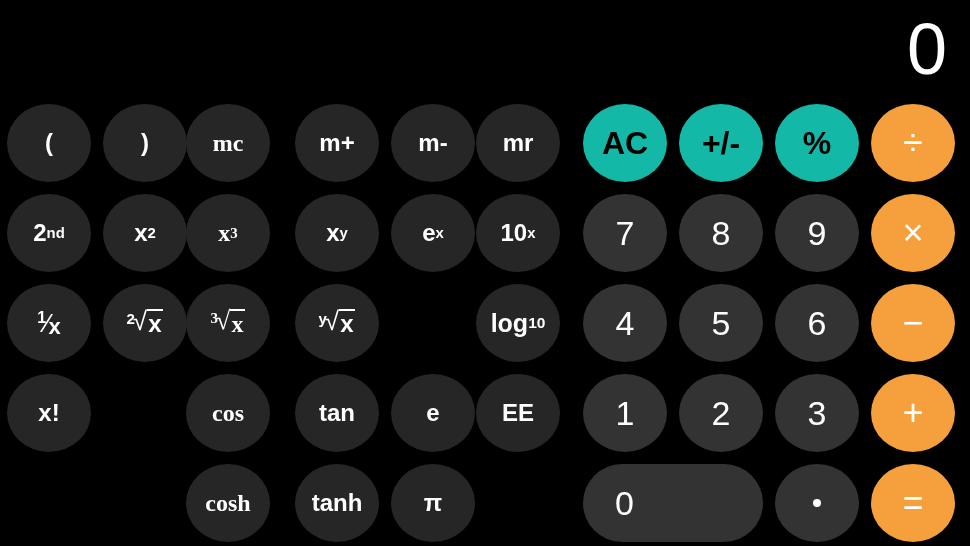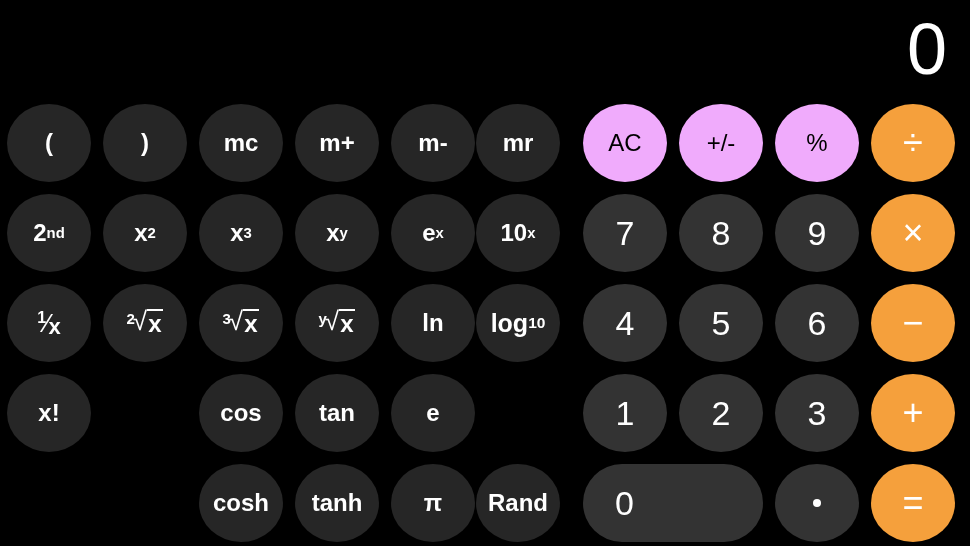--- a/index.html
+++ b/index.html
@@ -74,39 +74,39 @@
     align-items: center;
     justify-content: center;
     box-sizing: border-box;
     cursor: pointer;
     overflow: hidden;
     line-height: 1;
   }
   
   .c0 { left: 7px; }
   .c1 { left: 103px; }
-  .c2 { left: 199px; }
+  .c2 { left: 186px; font-family: Liberation Serif, serif; }
   .c3 { left: 295px; }
   .c4 { left: 391px; }
   .c5 { left: 476px; }
   .c6 { left: 583px; }
   .c7 { left: 679px; }
   .c8 { left: 775px; }
   .c9 { left: 871px; }
 
   .key.digit {
     background: #333333;
     font-size: 34px;
     font-weight: 400;
   }
   .key.utility {
-    background: #f0abfc;
+    background: #14b8a6;
     color: #000000;
-    font-size: 24px;
-    font-weight: 400;
+    font-size: 32px;
+    font-weight: 700;
   }
   .key.operator {
     background: #f5a03c;
     color: #ffffff;
     font-size: 34px;
     font-weight: 400;
   }
   .key.wide {
     width: 180px;
     justify-content: flex-start;
@@ -282,51 +282,50 @@
             <span class="operand">x</span>
         </span>
       </button>
       <button class="key func c3">
         <span class="radical">
           <span class="idx">y</span>
             <span class="sign">√</span>
             <span class="operand">x</span>
         </span>
       </button>
-      <button class="key func c4">ln</button>
       <button class="key func c5 small-label">
         <span>log</span>
           <span class="sub">10</span>
       </button>
       <button class="key digit c6">4</button>
       <button class="key digit c7">5</button>
       <button class="key digit c8">6</button>
       <button class="key operator c9">
         <span class="op-glyph">−</span>
       </button>
     </div>
 
     <div class="key-row">
       <button class="key func c0">x!</button>
       <button class="key func c2">cos</button>
       <button class="key func c3">tan</button>
       <button class="key func c4">e</button>
+      <button class="key func c5">EE</button>
       <button class="key digit c6">1</button>
       <button class="key digit c7">2</button>
       <button class="key digit c8">3</button>
       <button class="key operator c9">
         <span class="op-glyph">+</span>
       </button>
     </div>
 
     <div class="key-row">
       <button class="key func c2">cosh</button>
       <button class="key func c3">tanh</button>
       <button class="key func c4">π</button>
-      <button class="key func c5">Rand</button>
       <button class="key digit wide c6">0</button>
       <button class="key digit c8">
         <span class="dot-glyph"></span>
       </button>
       <button class="key operator c9">
         <span class="op-glyph">=</span>
       </button>
     </div>
 
   </div>

